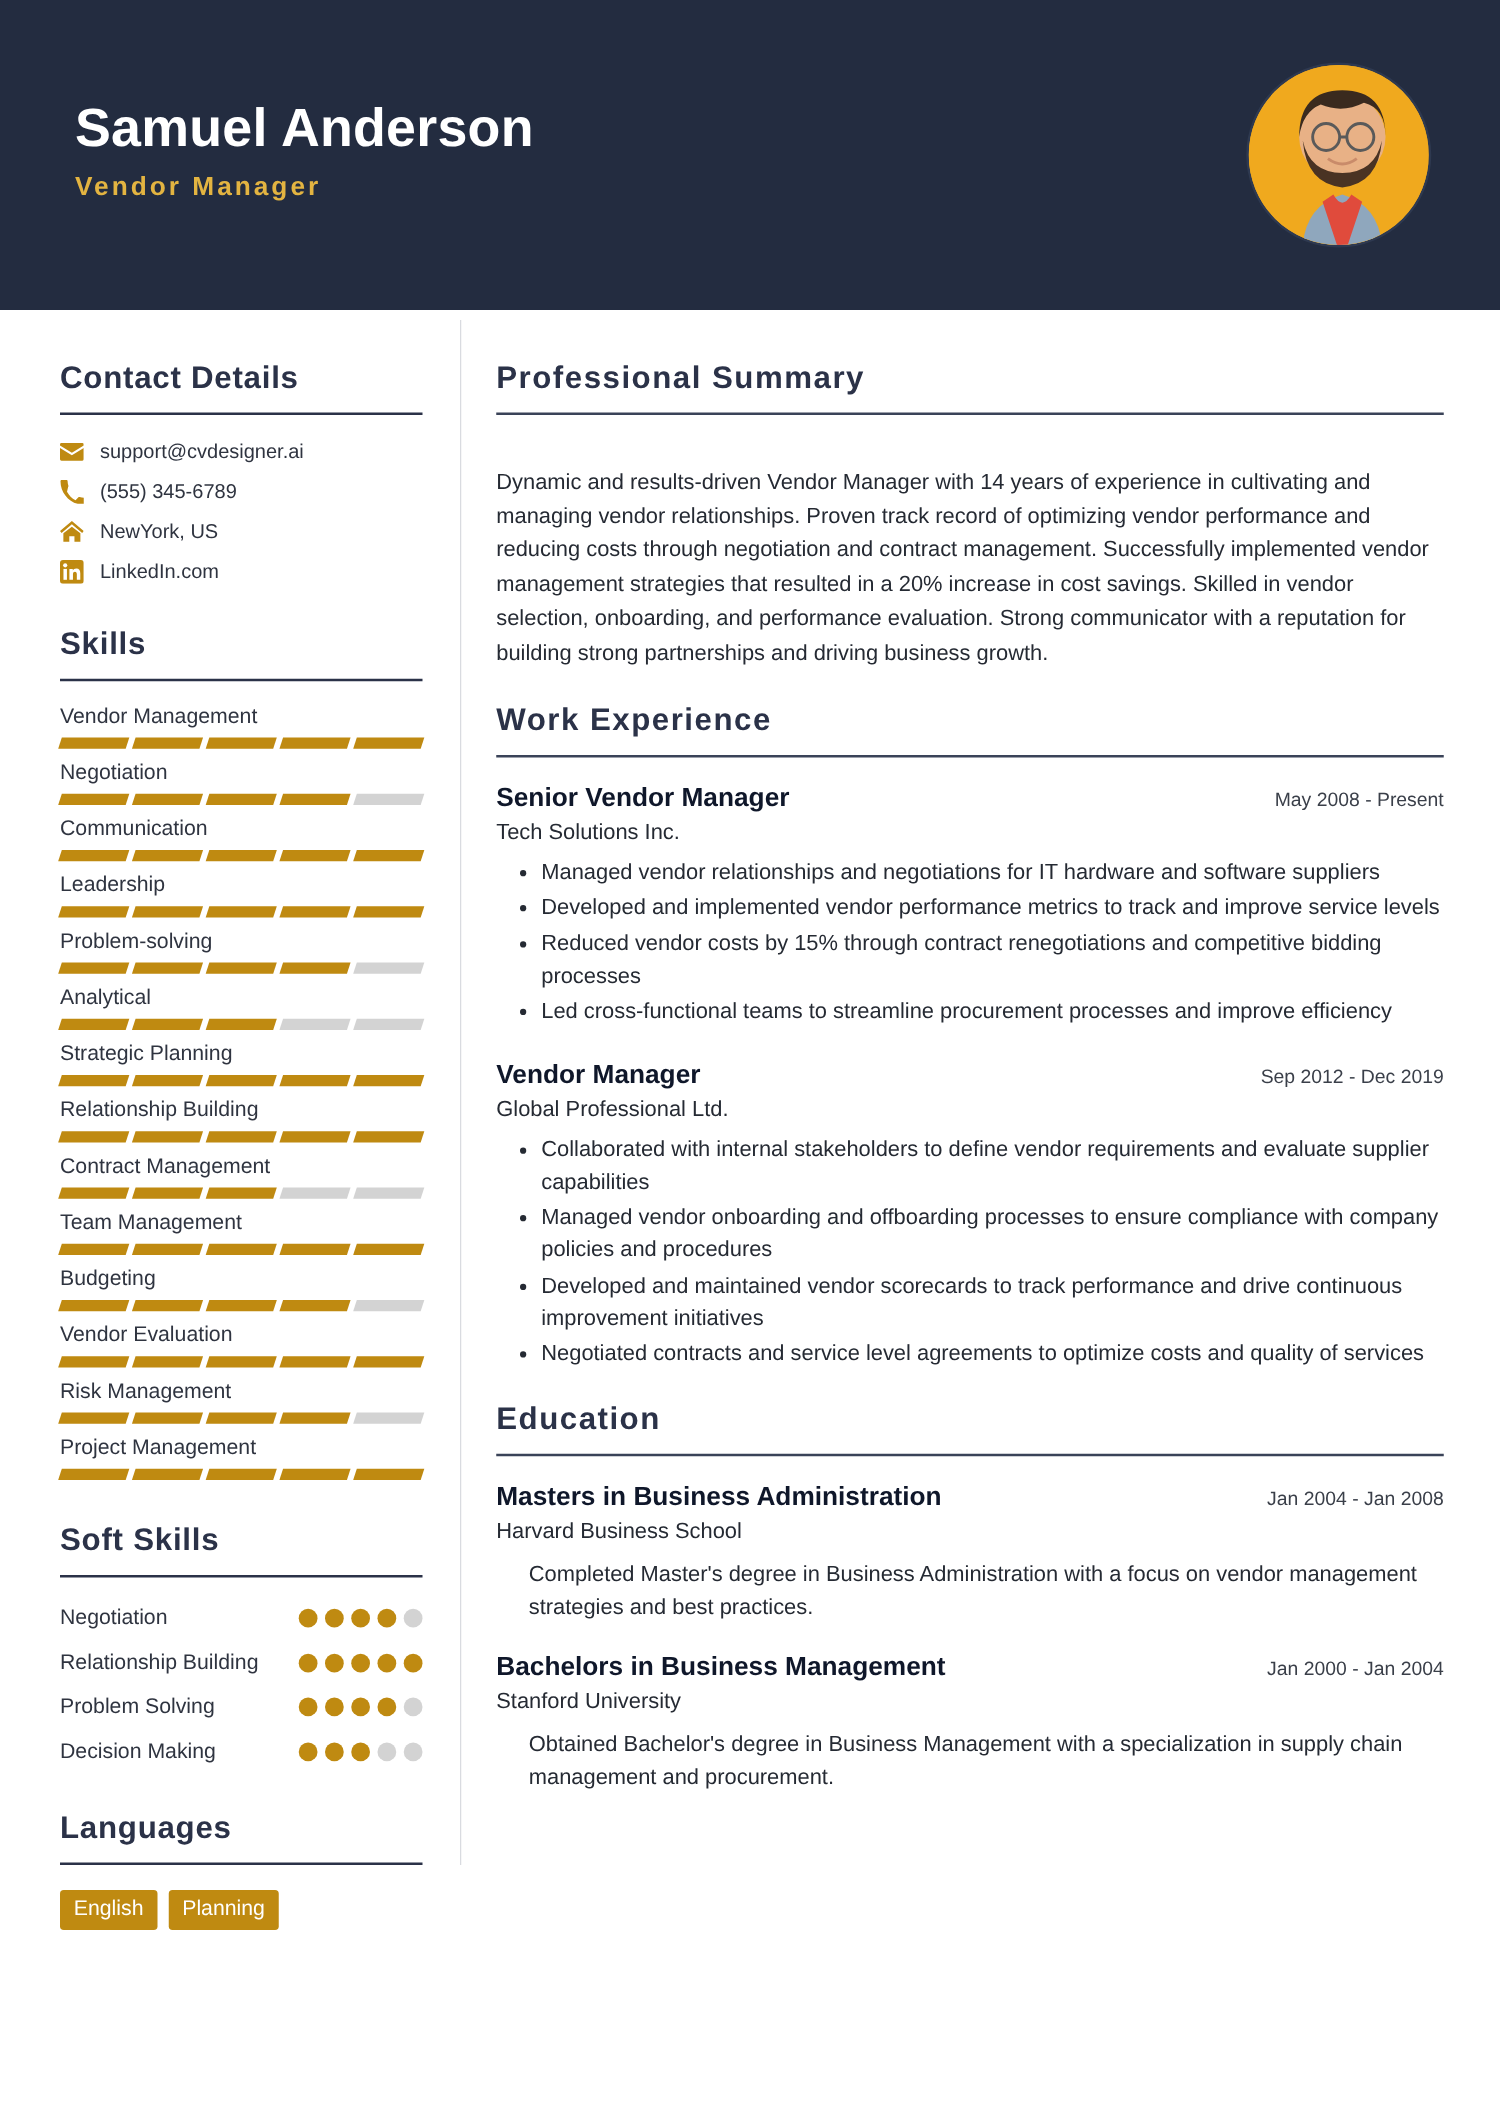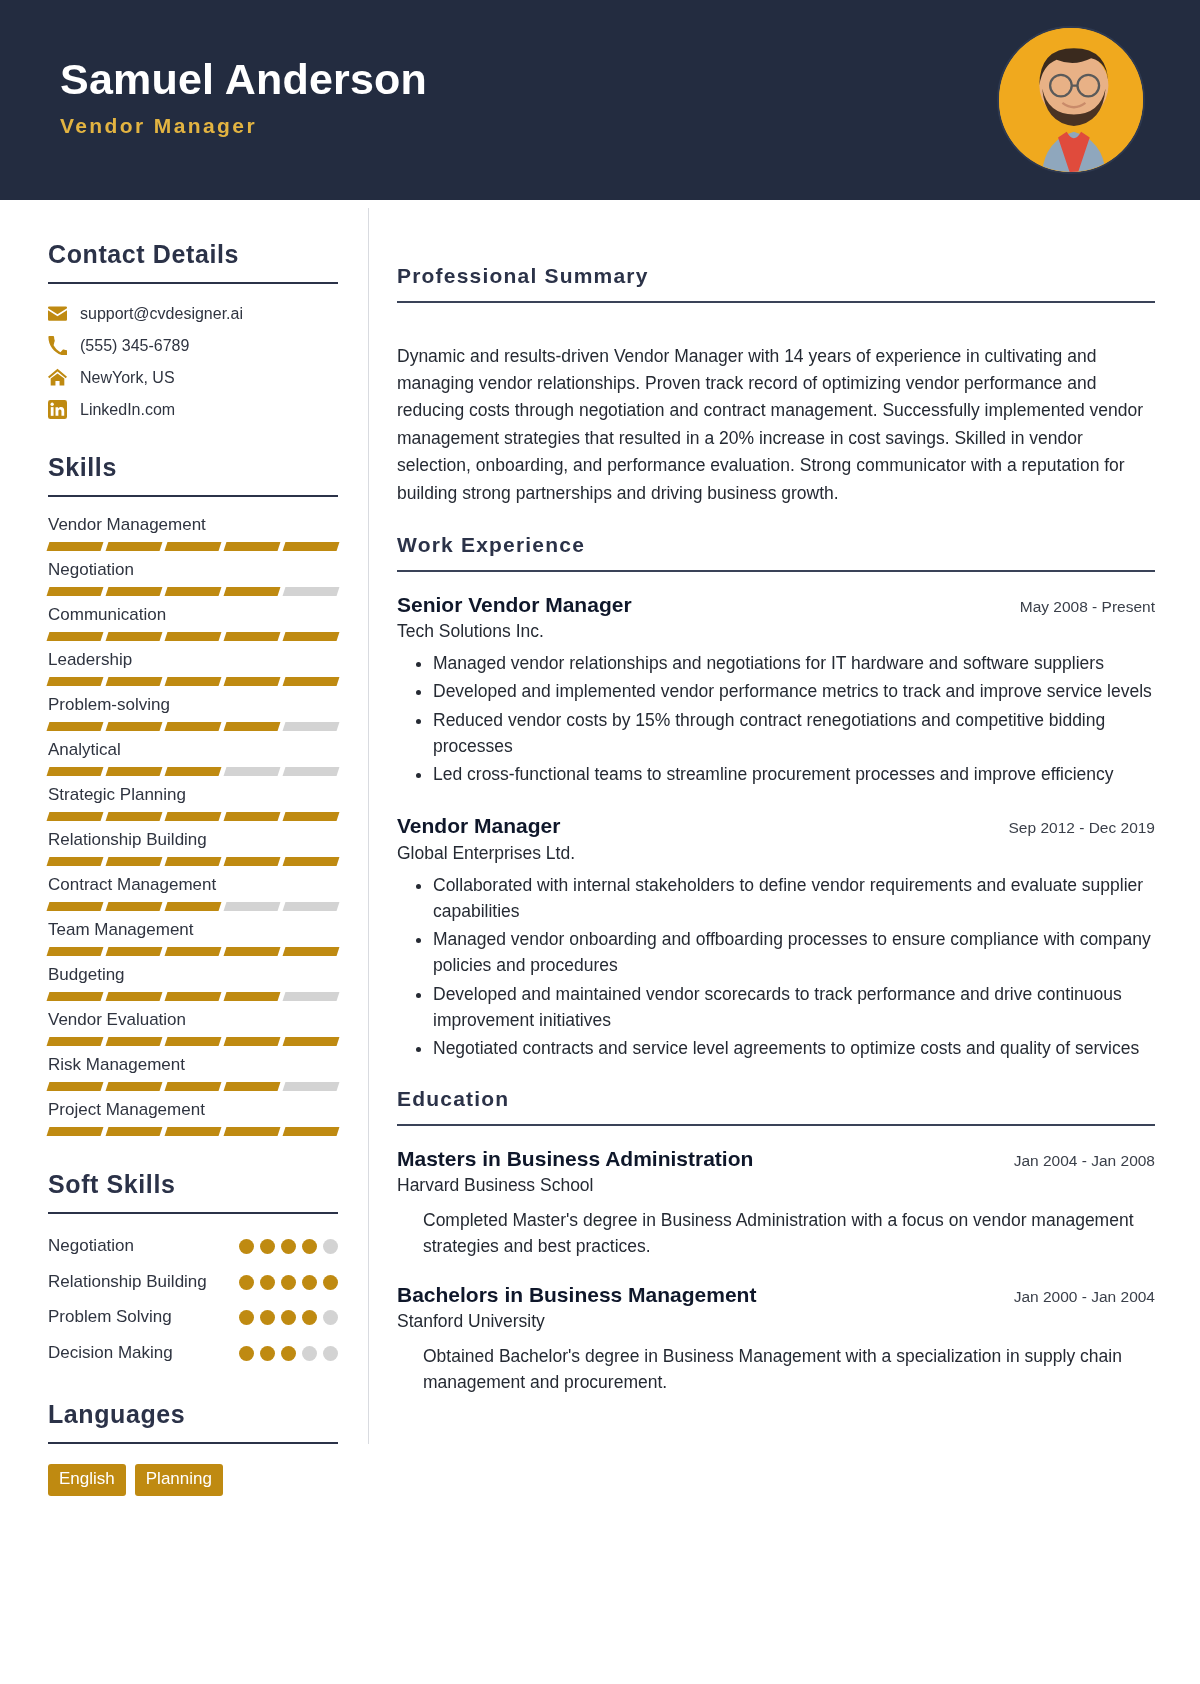--- a/index.html
+++ b/index.html
@@ -15,21 +15,21 @@
   .page {
     position: relative;
     width: 1200px;
     height: 1684px;
     background: #ffffff;
     overflow: hidden;
   }
 
   
   .header {
-    height: 200px;
+    height: 248px;
     background: #232c40;
     display: flex;
     align-items: center;
     justify-content: space-between;
     padding: 0 55px 0 60px;
   }
   .header-text { padding-bottom: 6px; }
   .name {
     font-size: 43px;
     font-weight: bold;
@@ -82,21 +82,21 @@
     padding: 40px 45px 0 28px;
   }
 
   
   .sec-title {
     font-size: 25px;
     font-weight: bold;
     color: #2b3248;
     letter-spacing: 0.6px;
   }
-  .sec-title.main-title { font-size: 21px; letter-spacing: 1.2px; margin-top: 24px; }
+  .sec-title.main-title { font-size: 25px; letter-spacing: 1.2px; }
   .sec-rule {
     height: 2px;
     background: #2b3248;
     margin-top: 13px;
     margin-bottom: 20px;
   }
   .sec-rule.thin { height: 1.5px; background: #3a4358; }
 
   
   .contact-list { margin-top: 2px; }
@@ -546,21 +546,21 @@
                 <li>Developed and implemented vendor performance metrics to track and improve service levels</li>
                 <li>Reduced vendor costs by 15% through contract renegotiations and competitive bidding processes</li>
                 <li>Led cross-functional teams to streamline procurement processes and improve efficiency</li>
               </ul>
             </div>
             <div class="entry">
               <div class="entry-head">
                 <div class="entry-role">Vendor Manager</div>
                 <div class="entry-date">Sep 2012 - Dec 2019</div>
               </div>
-              <div class="entry-org">Global Enterprises Ltd.</div>
+              <div class="entry-org">Global Professional Ltd.</div>
               <ul class="bullets">
                 <li>Collaborated with internal stakeholders to define vendor requirements and evaluate supplier capabilities</li>
                 <li>Managed vendor onboarding and offboarding processes to ensure compliance with company policies and procedures</li>
                 <li>Developed and maintained vendor scorecards to track performance and drive continuous improvement initiatives</li>
                 <li>Negotiated contracts and service level agreements to optimize costs and quality of services</li>
               </ul>
             </div>
           </div>
       </div>
 

